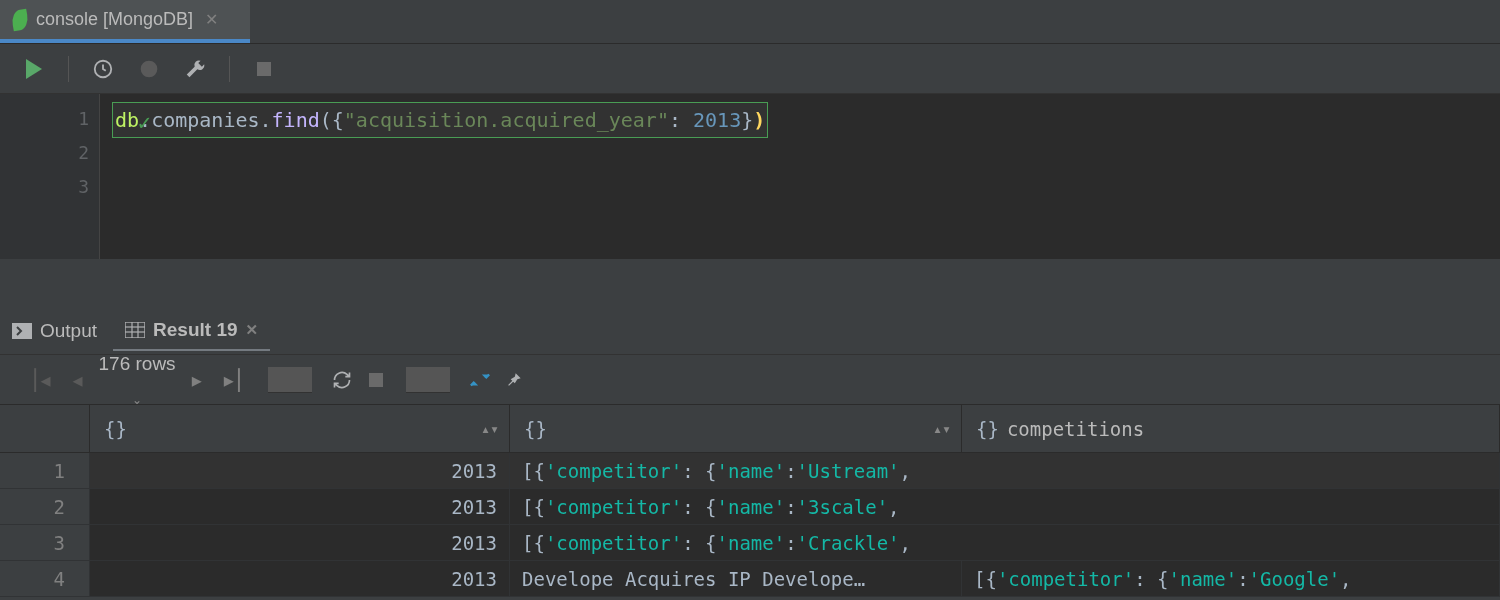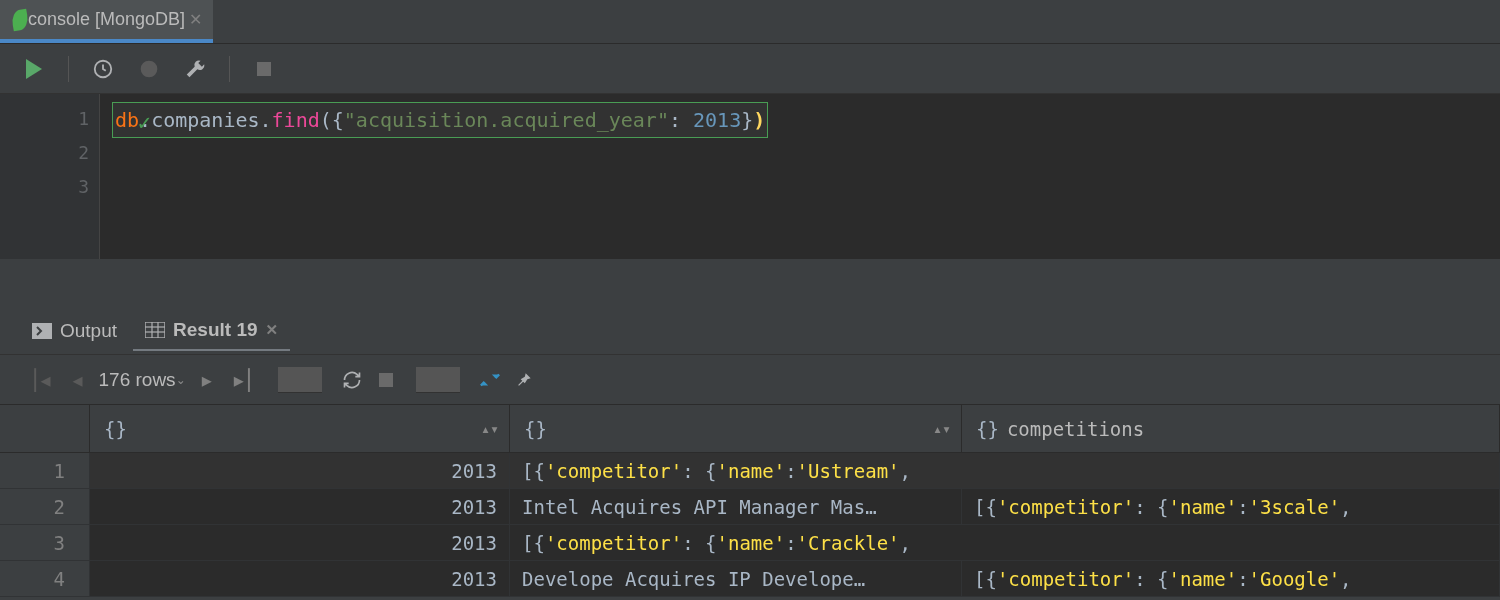--- a/index.html
+++ b/index.html
@@ -18,21 +18,22 @@
   .tab-strip {
     background: #3c3f41;
     height: 44px;
     display: flex;
     align-items: stretch;
     border-bottom: 1px solid #2b2b2b;
   }
   .tab {
     display: flex;
     align-items: center;
-    padding: 0 10px 0 12px;
+    padding: 0 31px 0 12px;
+    gap: 8px;
     background: #4e5254;
     color: #bbbbbb;
     border-bottom: 4px solid #4a88c7;
     font-size: 18px;
   }
   .tab .leaf {
     width: 16px; height: 20px;
     background: #4caf50;
     border-radius: 60% 0 60% 0 / 70% 0 70% 0;
     transform: rotate(-10deg);
@@ -97,40 +98,39 @@
     font-size: 20px;
     line-height: 34px;
     white-space: pre;
   }
   .code-line1 {
     background: #323232;
     border: 1px solid #499c54;
     display: inline-block;
     padding: 0 2px;
   }
-  .tok-fn   { color: #ec4899; }
+  .tok-fn   { color: #c4b5fd; }
   .tok-paren{ color: #a9b7c6; }
   .tok-paren-last { color: #ffd760; font-weight: bold; }
   .tok-brace{ color: #a9b7c6; }
   .tok-str  { color: #6a8759; }
   .tok-num  { color: #6897bb; }
   .tok-plain{ color: #a9b7c6; }
-  .tok-db   { color: #f97316; }
+  .tok-db   { color: #bef264; }
 
   .editor-gap { height: 48px; background: #3c3f41; }
 
   
   .panel-tabs {
     height: 48px;
     background: #3c3f41;
     display: flex;
     align-items: center;
     gap: 4px;
     border-bottom: 1px solid #323232;
-    padding-left: 20px;
   }
   .panel-tab {
     display: flex; align-items: center; gap: 8px;
     padding: 8px 12px;
     color: #bbbbbb;
     font-size: 19px;
   }
   .panel-tab.active {
     border-bottom: 2px solid #747a80;
     font-weight: bold;
@@ -144,21 +144,21 @@
     display: flex;
     align-items: center;
     gap: 10px;
     padding: 0 24px;
     border-bottom: 1px solid #2b2b2b;
   }
   .nav-arrow { color: #808080; font-size: 20px; padding: 0 6px; cursor: pointer; }
   .nav-arrow.disabled { color: #5a5a5a; cursor: default; }
   .rowcount {
     color: #bbbbbb; font-size: 19px;
-    display: flex; align-items: center; gap: 0;
+    display: flex; align-items: center; gap: 18px; flex-direction: column;
   }
   .chev-down { font-size: 12px; color: #888; }
 
   
   .grid {
     font-family: "Menlo","Consolas",monospace;
     font-size: 19px;
   }
   .grid-header {
     display: flex;
@@ -209,21 +209,21 @@
     padding: 0 12px;
     border-right: 1px solid #313335;
     white-space: nowrap;
     overflow: hidden;
     text-overflow: ellipsis;
     color: #a9b7c6;
     height: 100%;
     display: flex; align-items: center;
   }
   .cell.num { justify-content: flex-end; color: #a9b7c6; }
-  .cell .k { color: #fde047; }
+  .cell .k { color: #14b8a6; }
   .cell .p { color: #a9b7c6; }
 
   svg { display: block; }
 </style>
 </head>
 <body>
 
 <div class="tab-strip">
   <div class="tab">
     <span class="leaf"></span>
@@ -355,21 +355,20 @@
           <span class="p">: {</span>
           <span class="k">'name'</span>
           <span class="p">: </span>
           <span class="k">'Ustream'</span>
           <span class="p">,</span>
         </div>
       </div>
       <div class="grid-row">
         <div class="rownum">2</div>
         <div class="cell num col-1">2013</div>
-        <div class="cell col-2">Intel Acquires API Manager Mas…</div>
         <div class="cell col-3">
           <span class="p">[{</span>
           <span class="k">'competitor'</span>
           <span class="p">: {</span>
           <span class="k">'name'</span>
           <span class="p">: </span>
           <span class="k">'3scale'</span>
           <span class="p">,</span>
         </div>
       </div>

